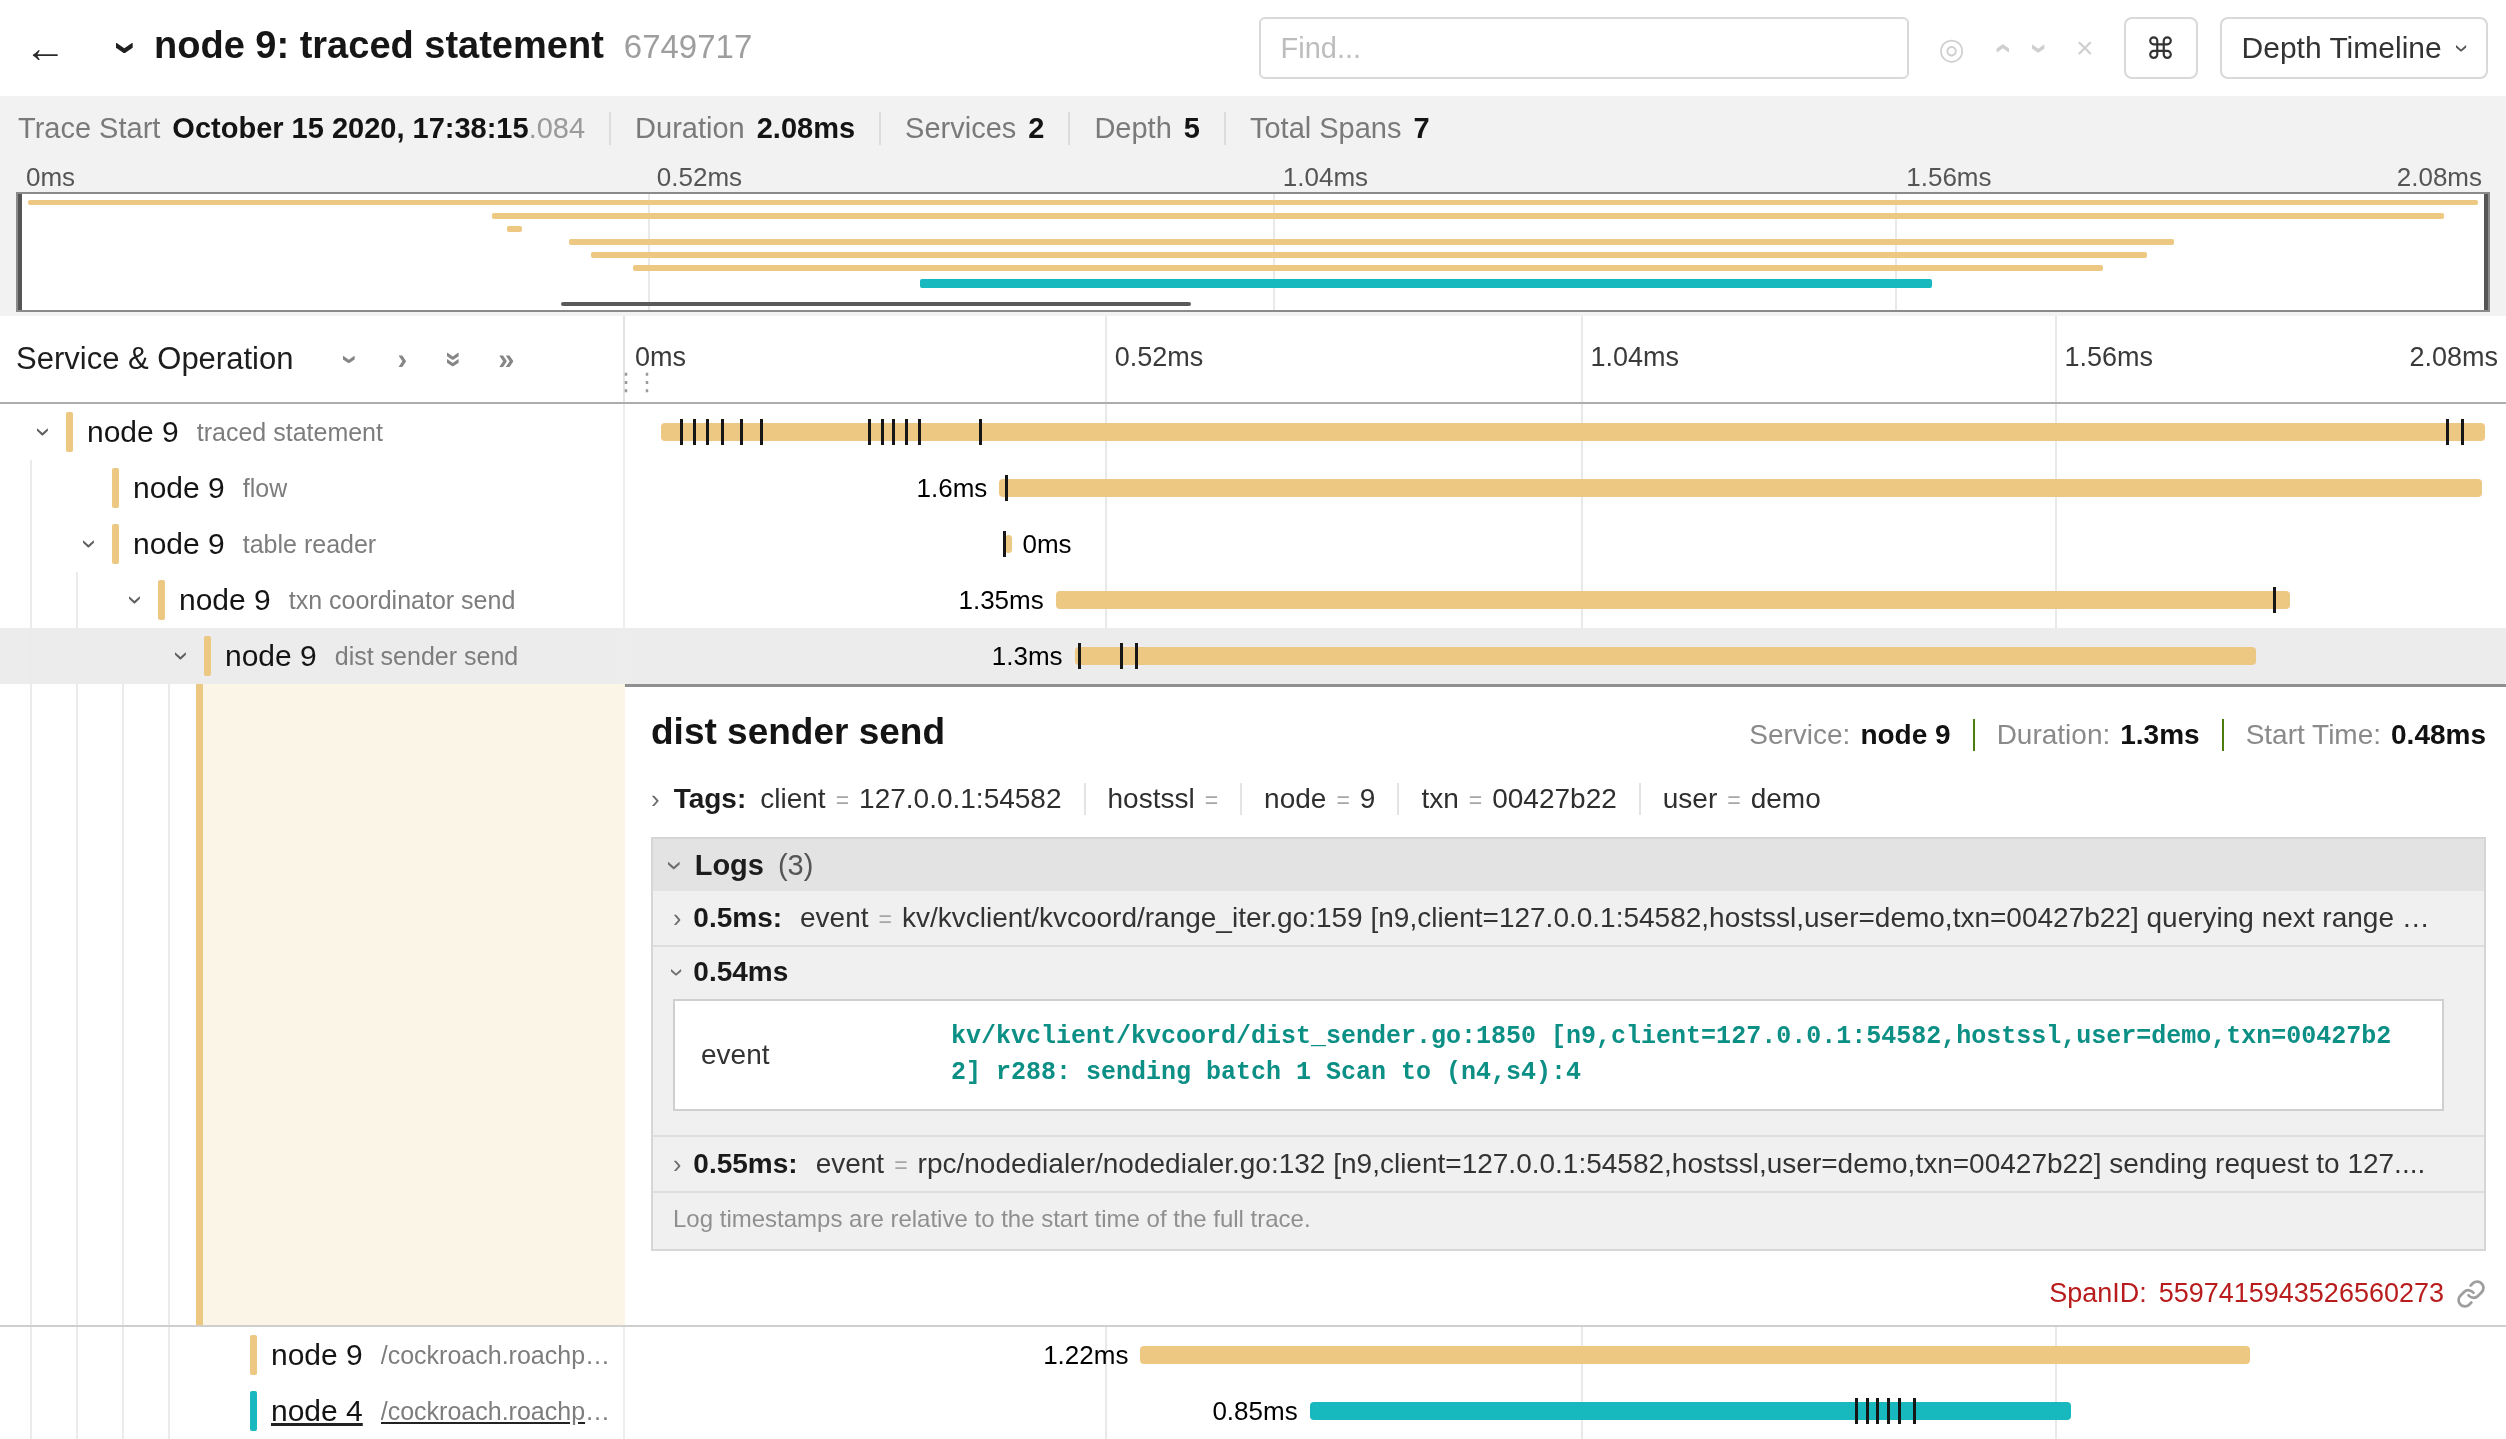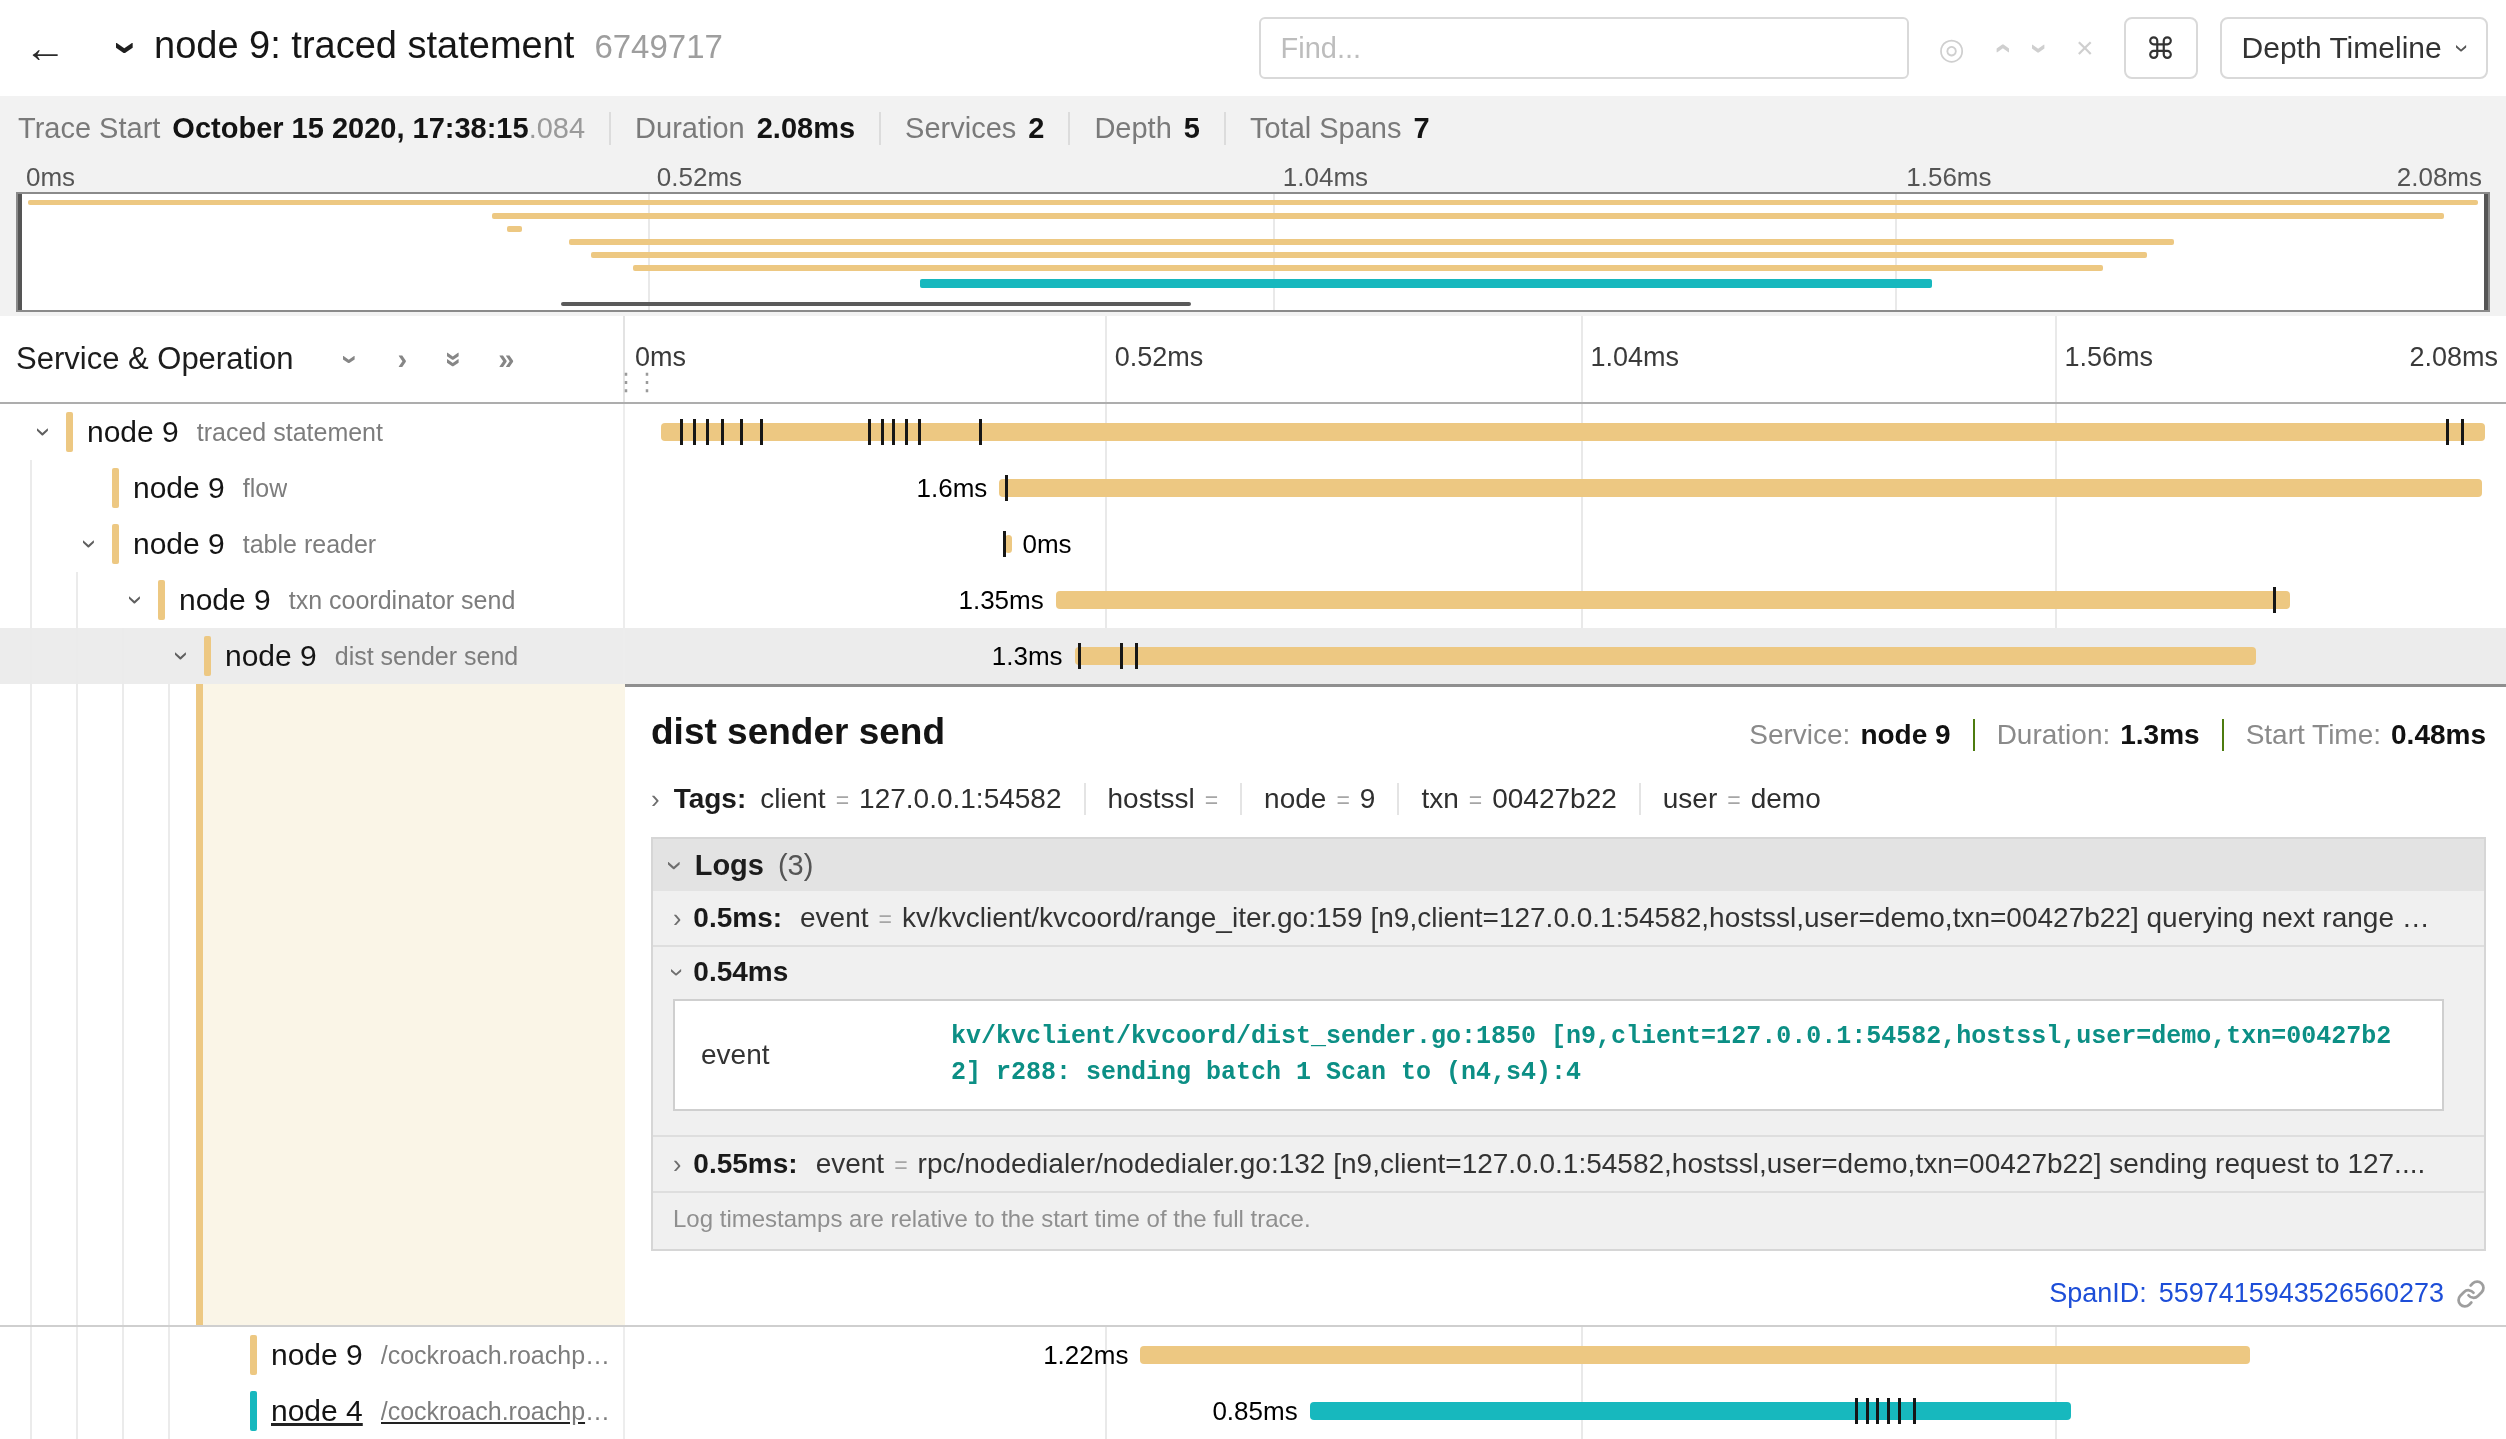--- a/index.html
+++ b/index.html
@@ -7,21 +7,21 @@
   .app{width:2506px;height:1439px;display:flex;flex-direction:column;overflow:hidden}
 
   
   .topbar{height:96px;flex:none;display:flex;align-items:center;padding:0 18px;gap:22px;background:#fff}
   .back-btn{border:none;background:none;font-size:42px;color:#2b2b2b;width:54px;cursor:pointer;font-family:inherit}
   .title-wrap{display:flex;align-items:baseline;gap:20px;flex:1;min-width:0;padding-left:26px}
   .chev{display:inline-block;color:#6e6e6e}
   .chev.down{transform:rotate(90deg)}
   .chev.up{transform:rotate(-90deg)}
   .big-chev{font-size:42px;font-weight:700;color:#1f1f1f;align-self:center}
-  .page-title{font-size:38px;font-weight:400;color:#161616;white-space:nowrap}
+  .page-title{font-size:38px;font-weight:700;color:#161616;white-space:nowrap}
   .trace-id{font-size:33px;color:#9e9e9e}
   .find-input{width:650px;height:62px;border:2px solid #d9d9d9;border-radius:6px;font-size:29px;padding:0 20px;color:#444;font-family:inherit;outline:none;flex:none}
   .find-input::placeholder{color:#bdbdbd}
   .find-icons{display:flex;align-items:center;gap:30px;font-size:30px;color:#cfcfcf;padding:0 8px}
   .find-icons .chev{color:#cfcfcf;font-weight:700;font-size:32px}
   .find-icons span{cursor:pointer}
   .btn{height:62px;border:2px solid #d9d9d9;border-radius:8px;background:#fff;font-size:30px;color:#333;display:inline-flex;align-items:center;gap:16px;padding:0 20px;font-family:inherit;cursor:pointer;white-space:nowrap}
   .view-btn .chev{font-size:25px;color:#555}
 
   
@@ -97,21 +97,21 @@
   .log-line{display:flex;align-items:baseline;gap:10px;min-width:0;flex:1;overflow:hidden}
   .log-key{color:#333;flex:none}
   .log-val{white-space:nowrap;overflow:hidden;text-overflow:ellipsis;color:#333;min-width:0;flex:1}
   .log-entry-expanded{border-bottom:2px solid #dedede}
   .log-exp-head{display:flex;align-items:center;min-height:50px;padding:0 20px;font-size:28px;gap:12px;cursor:pointer}
   .log-exp-head .chev{font-size:25px}
   .log-table{display:flex;background:#fff;border:2px solid #cfcfcf;margin:2px 40px 24px 20px}
   .log-table-key{width:250px;flex:none;padding:20px 0 20px 26px;font-size:28px;color:#333;display:flex;align-items:center}
   .log-table-val{flex:1;padding:18px 26px;font-family:"Liberation Mono",monospace;font-size:25px;font-weight:700;line-height:36px;color:#0c8f85;word-break:break-all}
   .logs-footnote{padding:12px 20px 16px;font-size:24px;color:#8f8f8f}
-  .dp-spanid{margin-top:auto;display:flex;align-items:flex-end;justify-content:flex-end;gap:12px;font-size:27px;color:#1d4ed8;padding-top:12px}
+  .dp-spanid{margin-top:auto;display:flex;align-items:flex-end;justify-content:flex-end;gap:12px;font-size:27px;color:#b91c1c;padding-top:12px}
 </style>
 </head>
 <body>
 
 <div class="app">
 
   <header class="topbar">
     <button class="back-btn">←</button>
     <div class="title-wrap">
       <span class="chev down big-chev">›</span>

